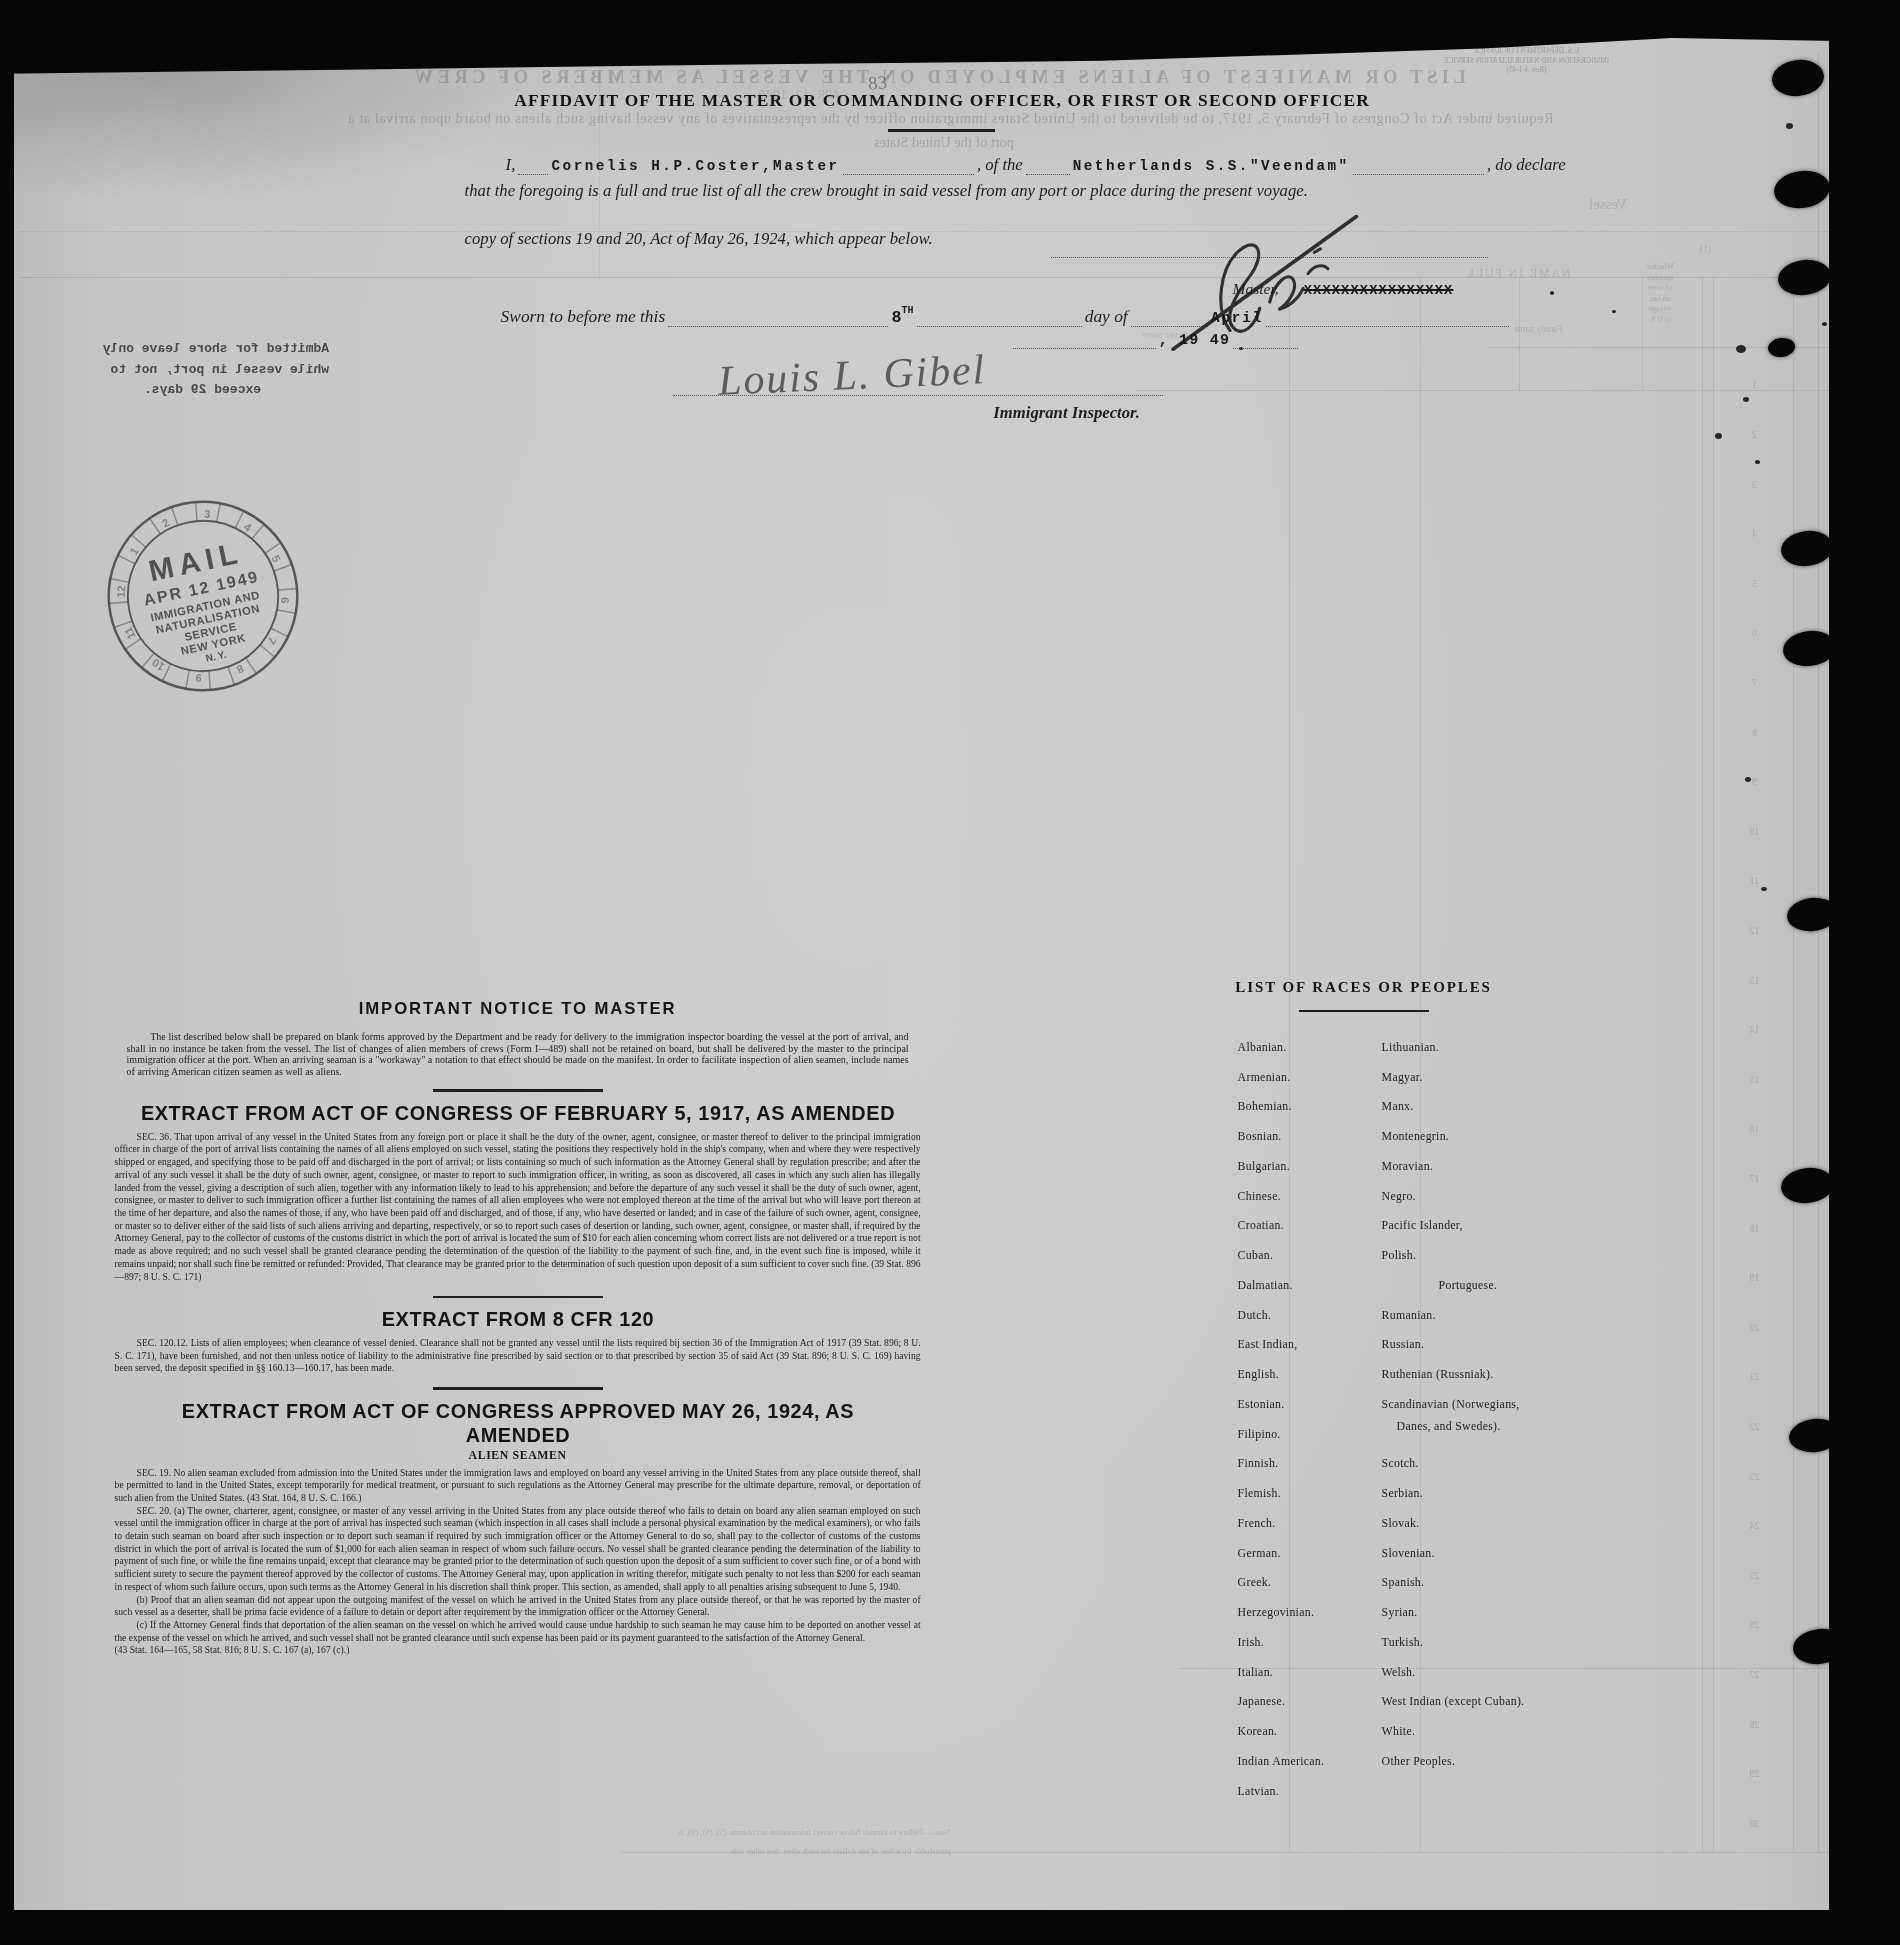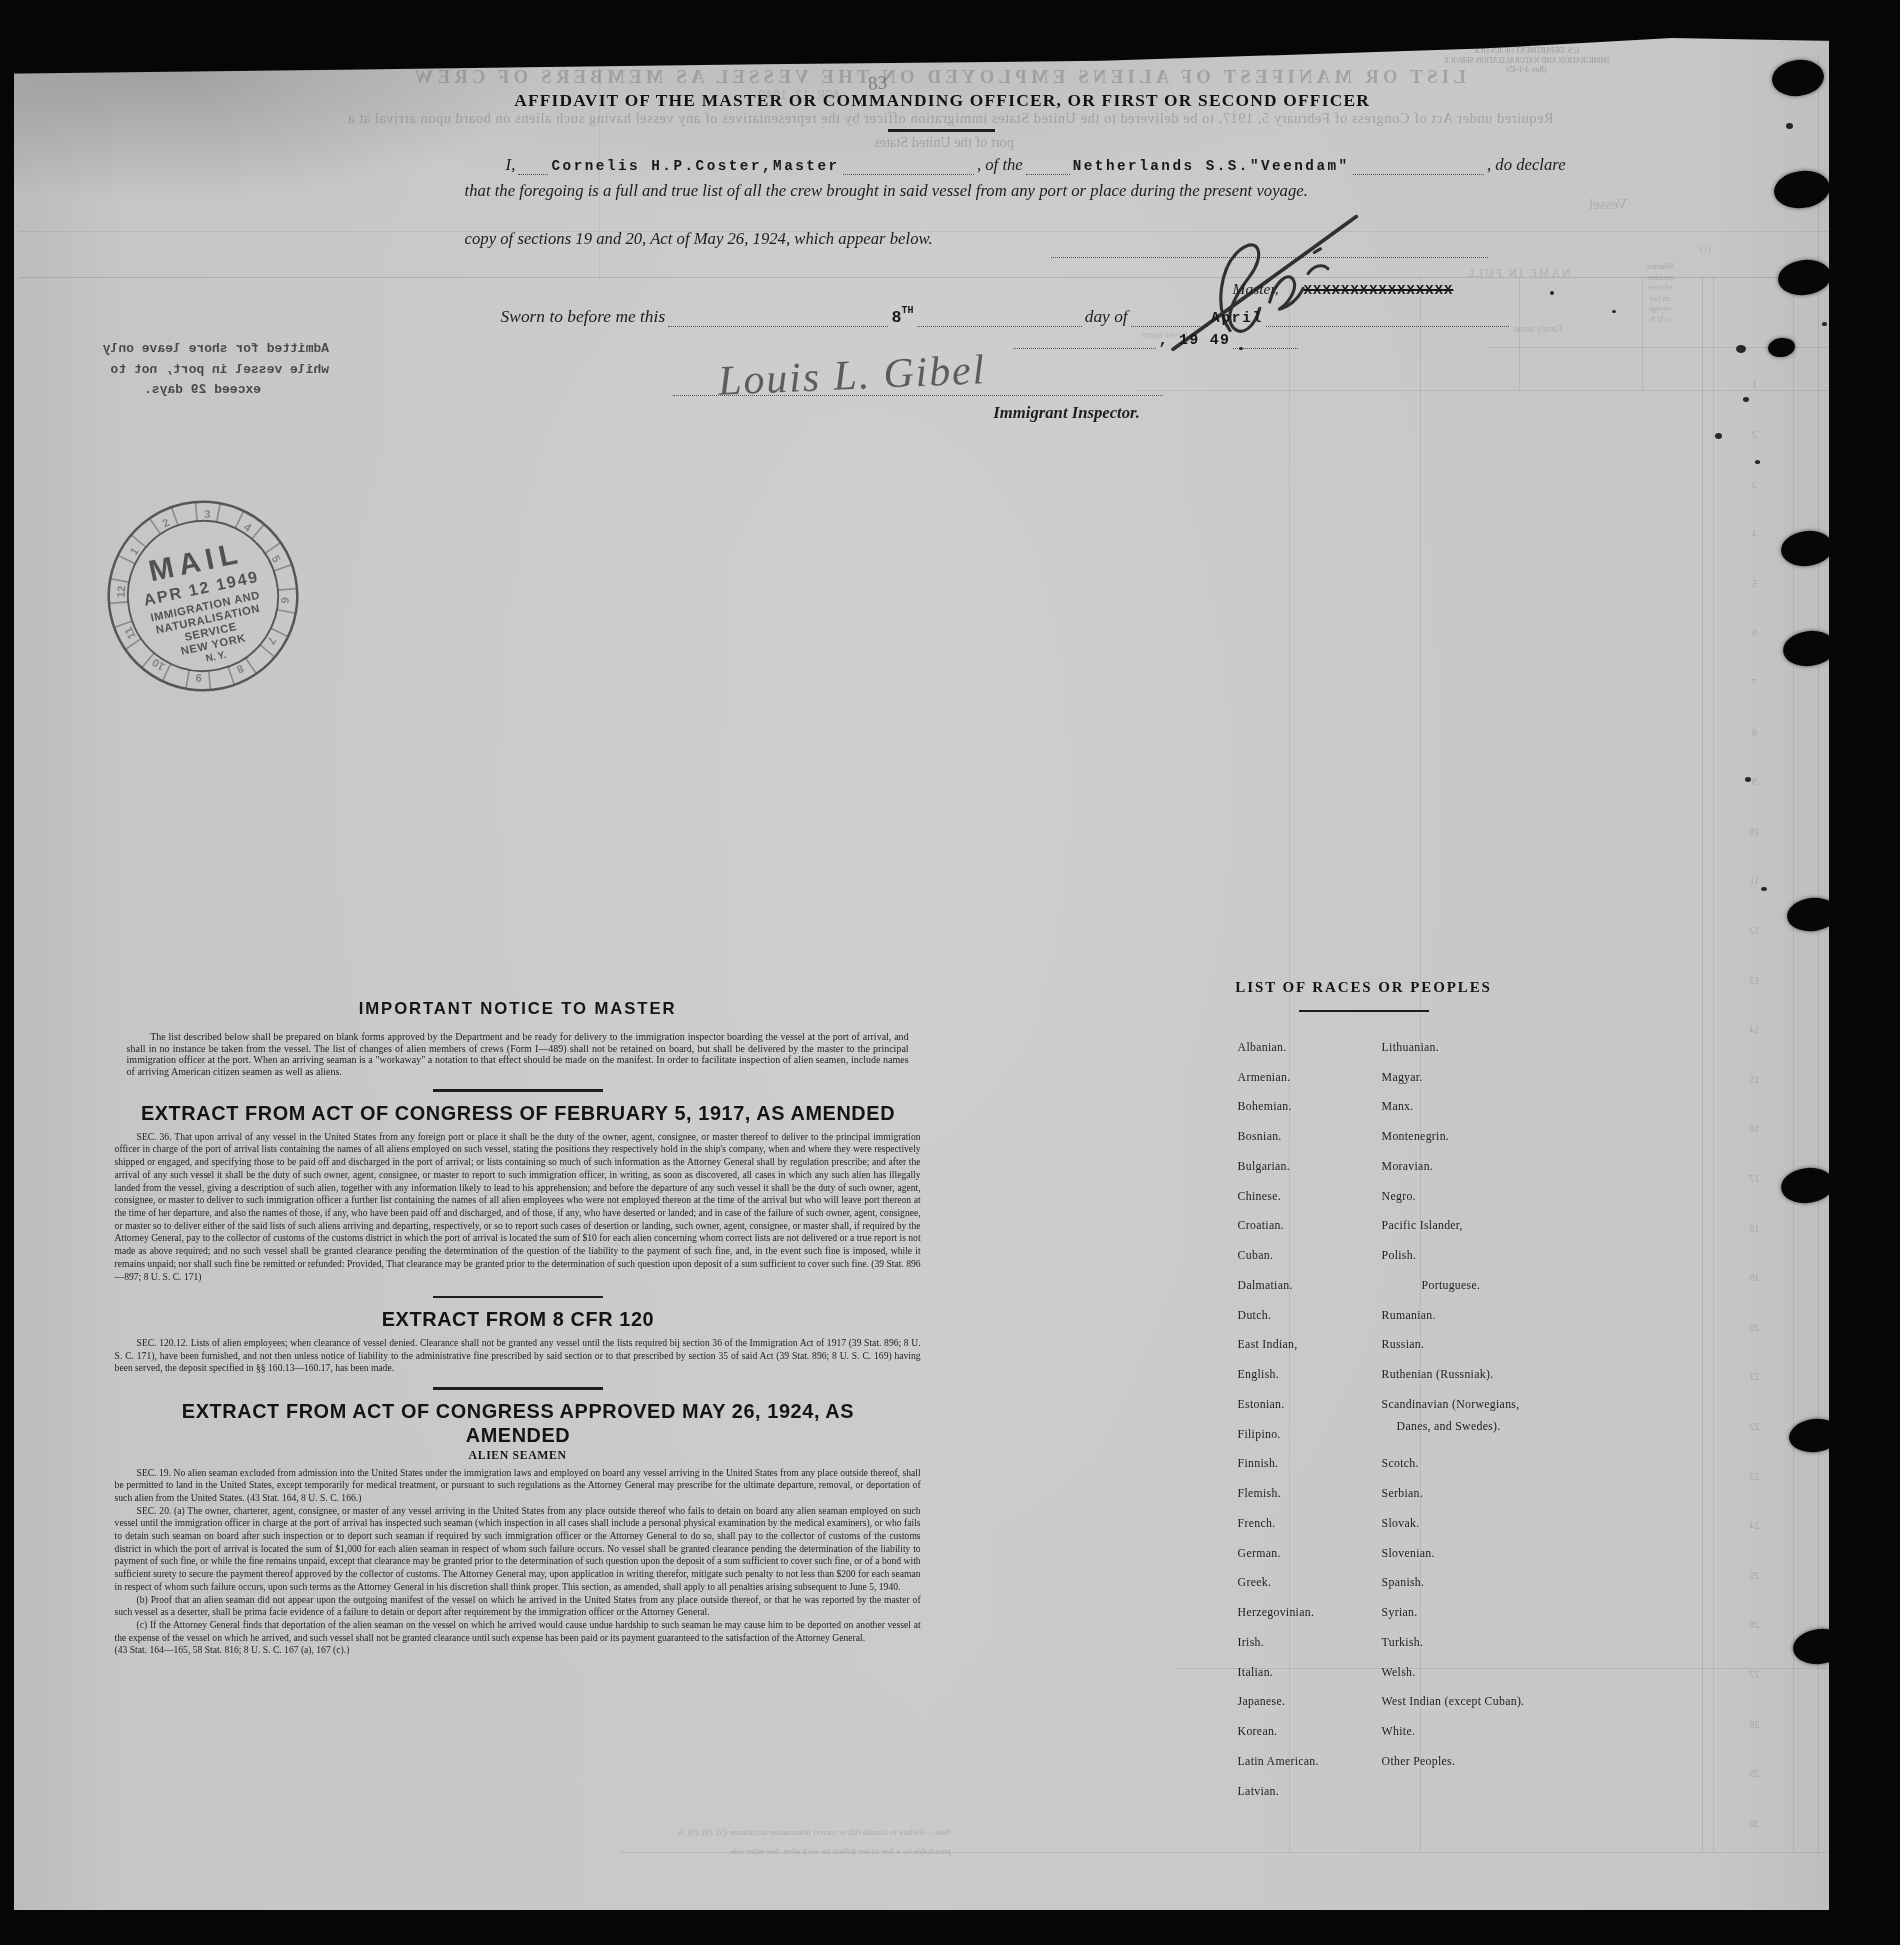--- a/index.html
+++ b/index.html
@@ -253,31 +253,31 @@
           <div class="race-item" style="left: 66px; top: 477px;">Finnish.</div>
           <div class="race-item" style="left: 66px; top: 507px;">Flemish.</div>
           <div class="race-item" style="left: 66px; top: 537px;">French.</div>
           <div class="race-item" style="left: 66px; top: 567px;">German.</div>
           <div class="race-item" style="left: 66px; top: 596px;">Greek.</div>
           <div class="race-item" style="left: 66px; top: 626px;">Herzegovinian.</div>
           <div class="race-item" style="left: 66px; top: 656px;">Irish.</div>
           <div class="race-item" style="left: 66px; top: 686px;">Italian.</div>
           <div class="race-item" style="left: 66px; top: 715px;">Japanese.</div>
           <div class="race-item" style="left: 66px; top: 745px;">Korean.</div>
-          <div class="race-item" style="left: 66px; top: 775px;">Latin American.</div>
+          <div class="race-item" style="left: 66px; top: 775px;">Indian American.</div>
           <div class="race-item" style="left: 66px; top: 805px;">Latvian.</div>
           <div class="race-item" style="left: 210px; top: 61px;">Lithuanian.</div>
           <div class="race-item" style="left: 210px; top: 91px;">Magyar.</div>
           <div class="race-item" style="left: 210px; top: 120px;">Manx.</div>
           <div class="race-item" style="left: 210px; top: 150px;">Montenegrin.</div>
           <div class="race-item" style="left: 210px; top: 180px;">Moravian.</div>
           <div class="race-item" style="left: 210px; top: 210px;">Negro.</div>
           <div class="race-item" style="left: 210px; top: 239px;">Pacific Islander,</div>
           <div class="race-item" style="left: 210px; top: 269px;">Polish.</div>
-          <div class="race-item" style="left: 206px; top: 299px; padding-left: 44px;">Portuguese.</div>
+          <div class="race-item" style="left: 223px; top: 299px; padding-left: 44px;">Portuguese.</div>
           <div class="race-item" style="left: 210px; top: 329px;">Rumanian.</div>
           <div class="race-item" style="left: 210px; top: 358px;">Russian.</div>
           <div class="race-item" style="left: 210px; top: 388px;">Ruthenian (Russniak).</div>
           <div class="race-item" style="left: 210px; top: 418px;">Scandinavian (Norwegians,</div>
           <div class="race-item" style="left: 225px; top: 440px;">Danes, and Swedes).</div>
           <div class="race-item" style="left: 210px; top: 477px;">Scotch.</div>
           <div class="race-item" style="left: 210px; top: 507px;">Serbian.</div>
           <div class="race-item" style="left: 210px; top: 537px;">Slovak.</div>
           <div class="race-item" style="left: 210px; top: 567px;">Slovenian.</div>
           <div class="race-item" style="left: 210px; top: 596px;">Spanish.</div>

